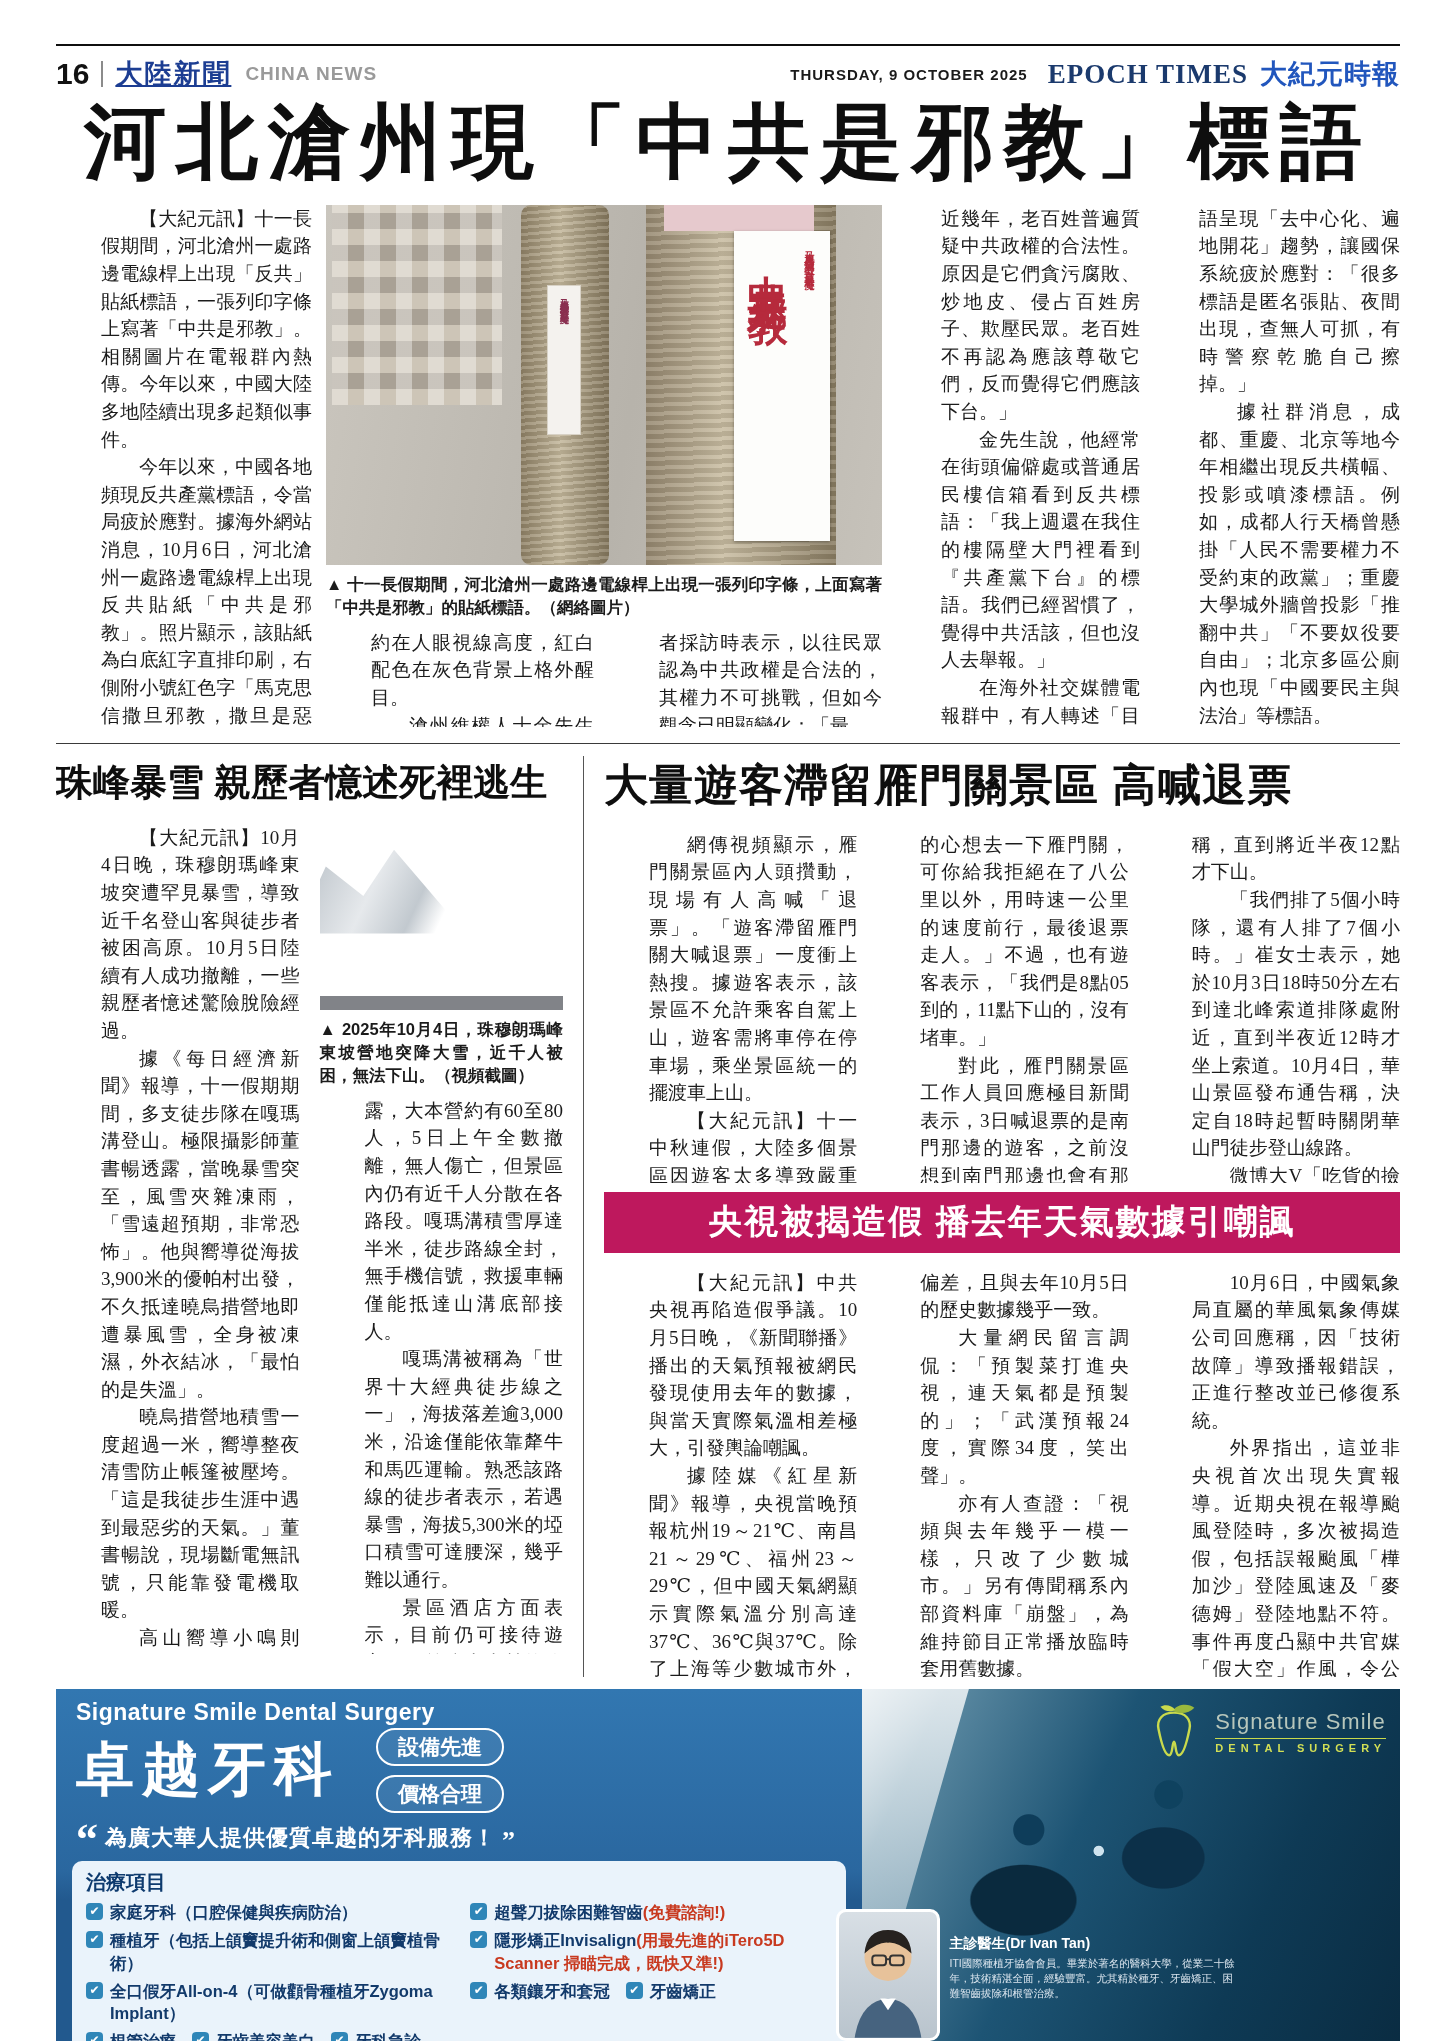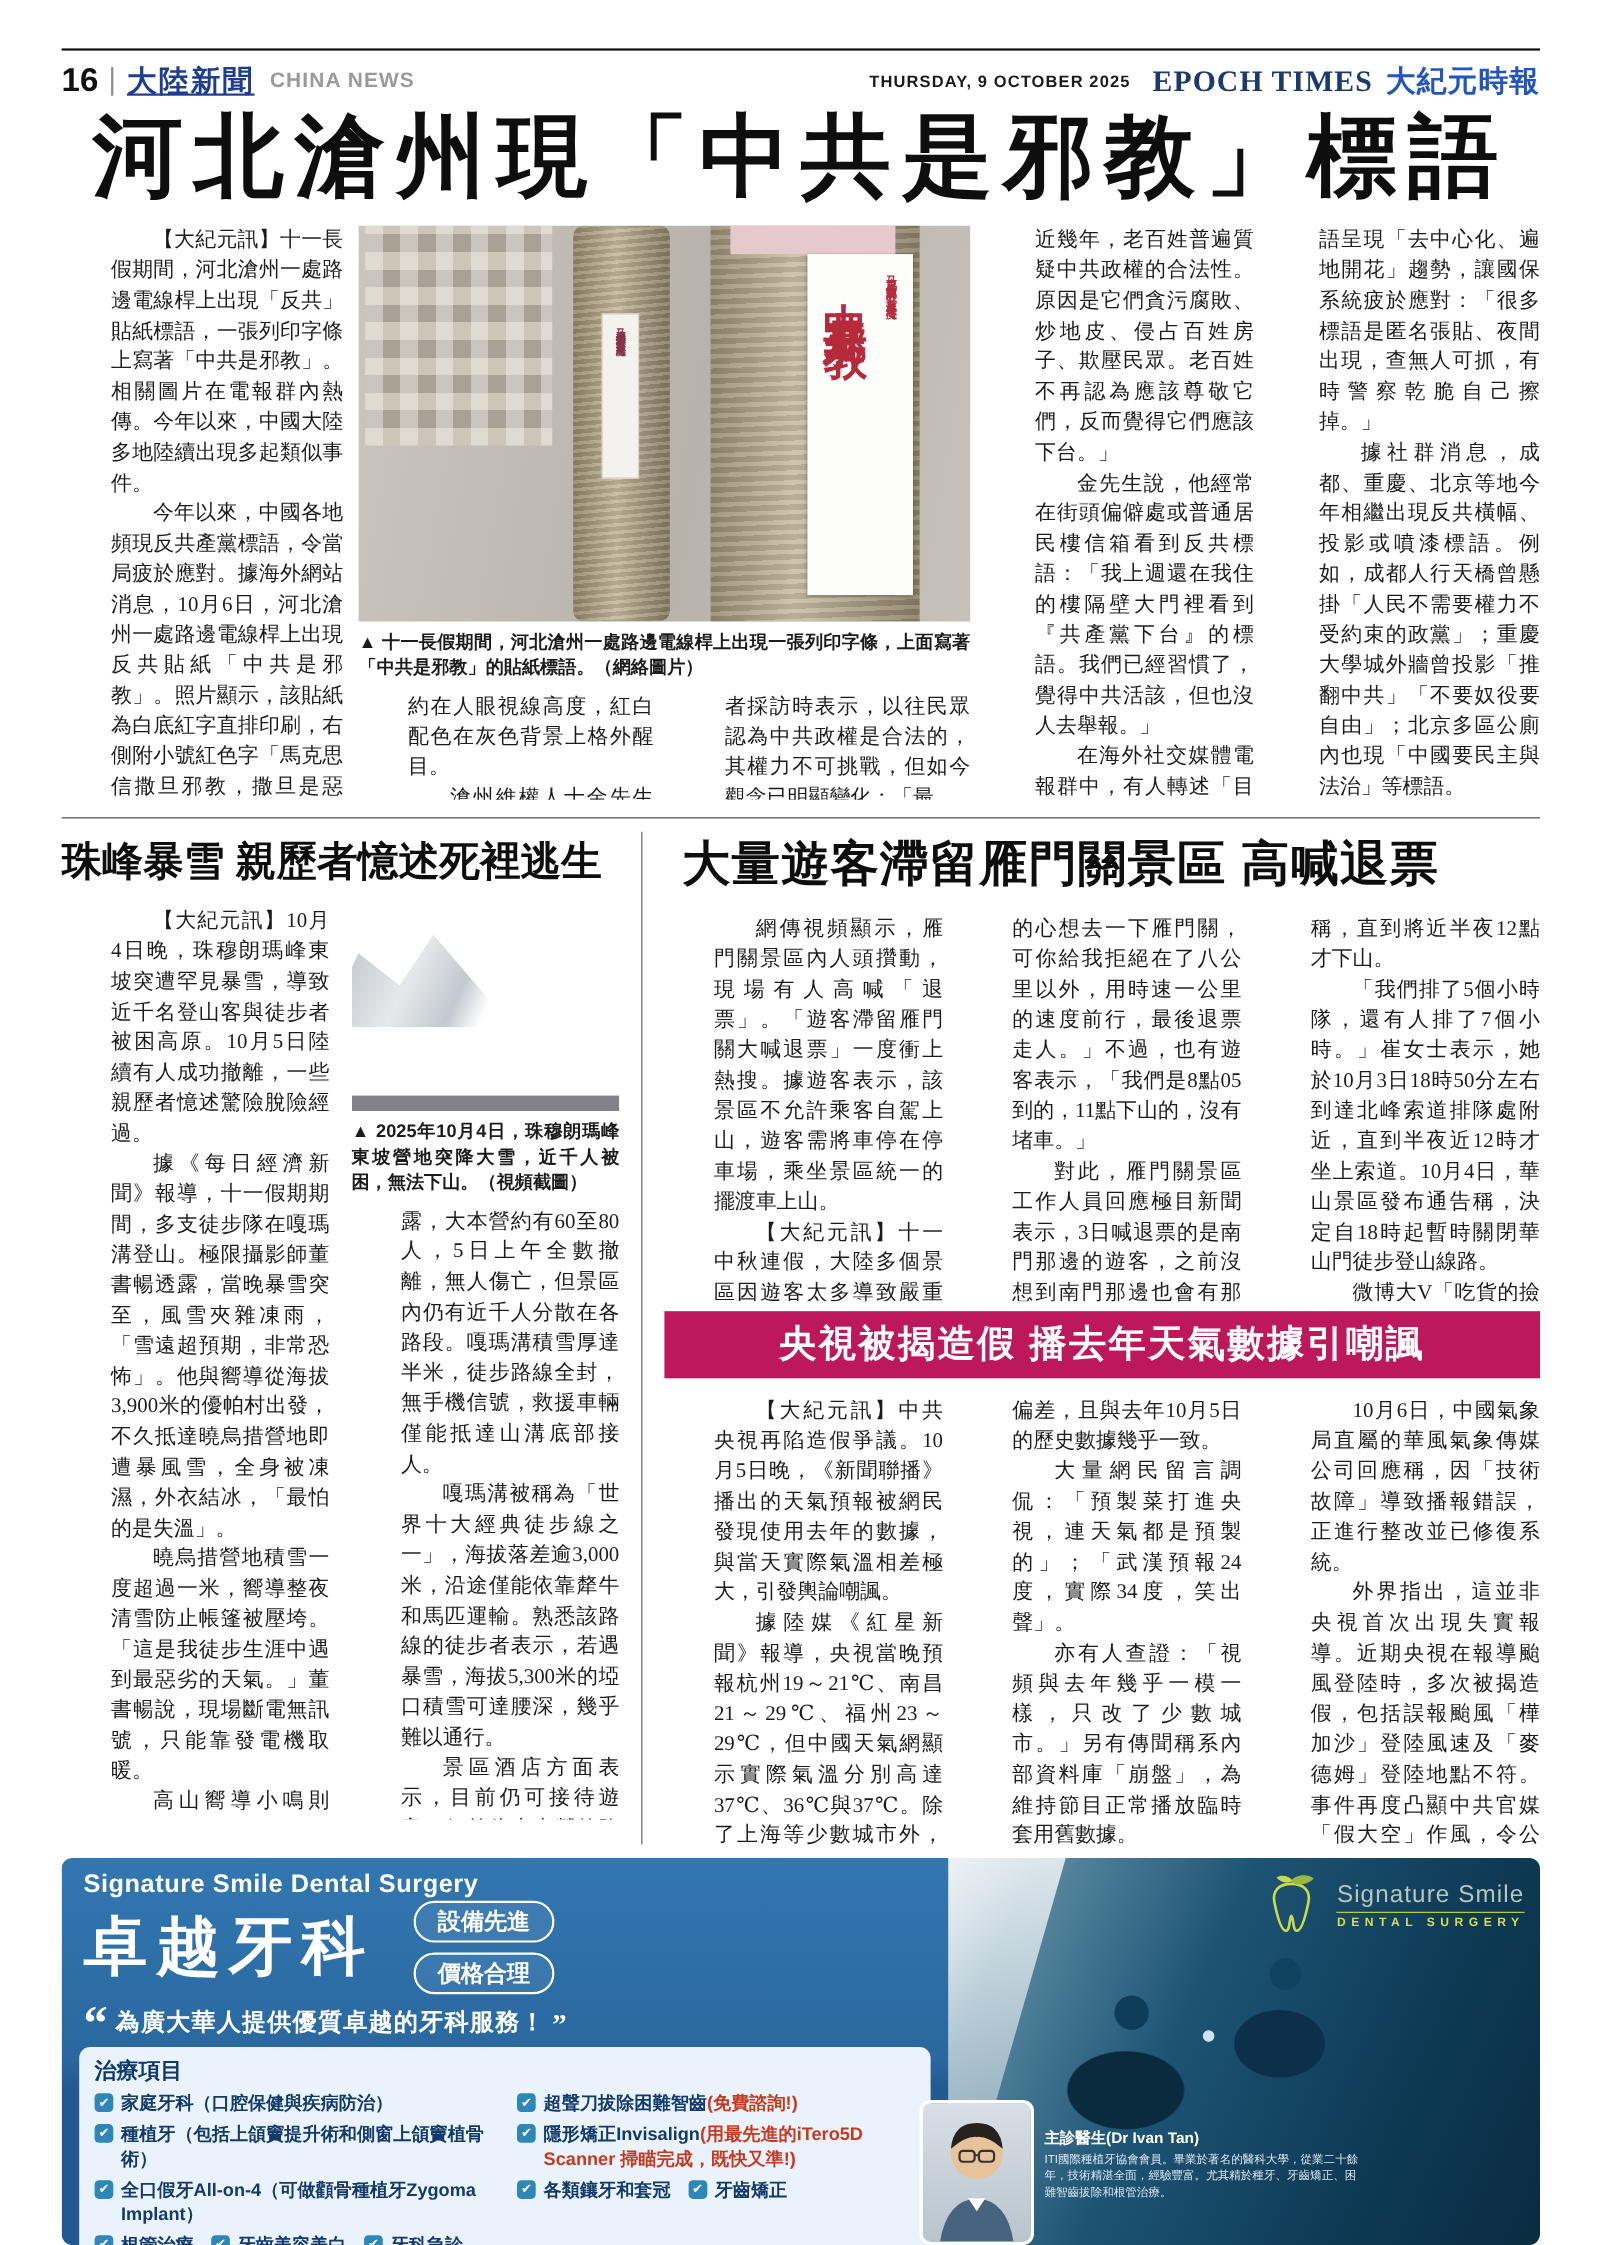--- a/index.html
+++ b/index.html
@@ -56,21 +56,21 @@
   .a1-subcols { display:flex; gap:20px; margin-top:10px; }
   .a1-subcols > div { flex:1; }
 
   .hrule { border-top:1.5px solid #3a3a3a; margin:16px 0 12px; }
 
   
   .row2 { display:flex; height:921px; overflow:hidden; }
   .r2-left { width:528px; padding-right:20px; border-right:1px solid #555; }
   .r2-right { flex:1; padding-left:20px; }
   .h2-left { font-family:"Liberation Sans","DejaVu Sans",sans-serif; font-size:37px; font-weight:900; color:#0e0e0e; margin:2px 0 16px; white-space:nowrap; }
-  .h2-right { font-family:"Liberation Sans","DejaVu Sans",sans-serif; font-size:44px; font-weight:900; color:#0e0e0e; margin:0 16px 16px; letter-spacing:1px; white-space:nowrap; }
+  .h2-right { font-family:"Liberation Sans","DejaVu Sans",sans-serif; font-size:44px; font-weight:900; color:#0e0e0e; margin:0 0 16px; letter-spacing:1px; white-space:nowrap; }
   .a2-body { display:flex; gap:20px; height:830px; overflow:hidden; }
   .a2-body > div { flex:1; }
   .photo2 { height:186px; position:relative; overflow:hidden;
     background:
       radial-gradient(16px 11px at 12% 80%, #33383f 97%, transparent),
       radial-gradient(13px 9px at 26% 86%, #2c3138 97%, transparent),
       radial-gradient(18px 12px at 42% 82%, #3a3f46 97%, transparent),
       radial-gradient(12px 8px at 56% 88%, #2e333a 97%, transparent),
       radial-gradient(16px 10px at 70% 84%, #43474d 97%, transparent),
       radial-gradient(11px 8px at 84% 90%, #303godown540 0%, #30353c 97%, transparent),
@@ -82,21 +82,21 @@
     clip-path:polygon(0 100%, 18% 20%, 40% 55%, 58% 0, 100% 100%); }
   .photo2::after { content:""; position:absolute; left:0; bottom:0; width:100%; height:14px; background:rgba(25,30,38,.55); }
 
   .a3-cols, .a4-cols { display:flex; gap:18px; overflow:hidden; }
   .a3-cols { height:352px; }
   .a4-cols { height:430px; }
   .a3-cols > div, .a4-cols > div { flex:1; }
   .banner { background:#be185d; color:#fff; font-family:"Liberation Sans","DejaVu Sans",sans-serif; font-weight:900; font-size:34px; text-align:center; padding:7px 0 8px; margin:9px 0 16px; letter-spacing:2px; white-space:nowrap; }
 
   
-  .ad { position:relative; height:352px; margin-top:12px; overflow:hidden; font-family:"Liberation Sans","DejaVu Sans",sans-serif;border-radius:10px; }
+  .ad { position:relative; height:352px; margin-top:12px; overflow:hidden; font-family:"Liberation Sans","DejaVu Sans",sans-serif; }
   .ad-left { position:absolute; left:0; top:0; width:60%; height:100%; display:flex; flex-direction:column;
     background:linear-gradient(180deg,#3277b1 0%,#2a679f 52%,#22598e 60%); }
   .ad-top { padding:10px 20px 4px; color:#fff; }
   .brand-en { font-size:23px; font-weight:600; letter-spacing:.5px; }
   .brand-row { display:flex; align-items:center; gap:36px; margin-top:2px; }
   .brand-zh { font-size:58px; font-weight:900; letter-spacing:8px; }
   .pills { display:flex; flex-direction:column; gap:9px; }
   .pill { border:2px solid #fff; border-radius:20px; padding:3px 20px; font-size:21px; font-weight:bold; color:#fff; background:rgba(255,255,255,.07); width:max-content; }
   .quote { display:flex; align-items:flex-start; color:#fff; font-size:22px; font-weight:bold; margin:6px 20px 8px; letter-spacing:1px; }
   .qmark { font-family:"Liberation Serif",serif; font-size:44px; line-height:.6; margin:4px 6px 0 0; }

